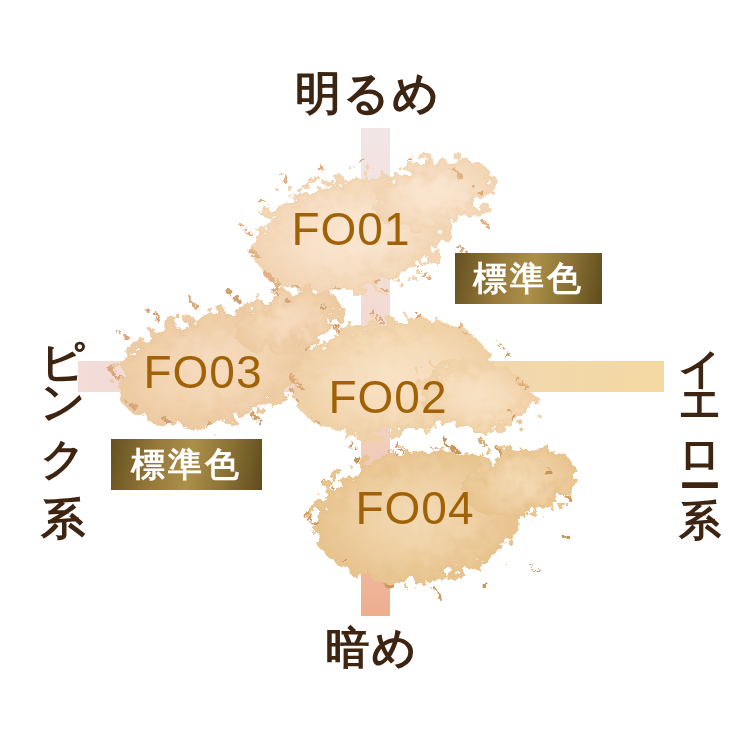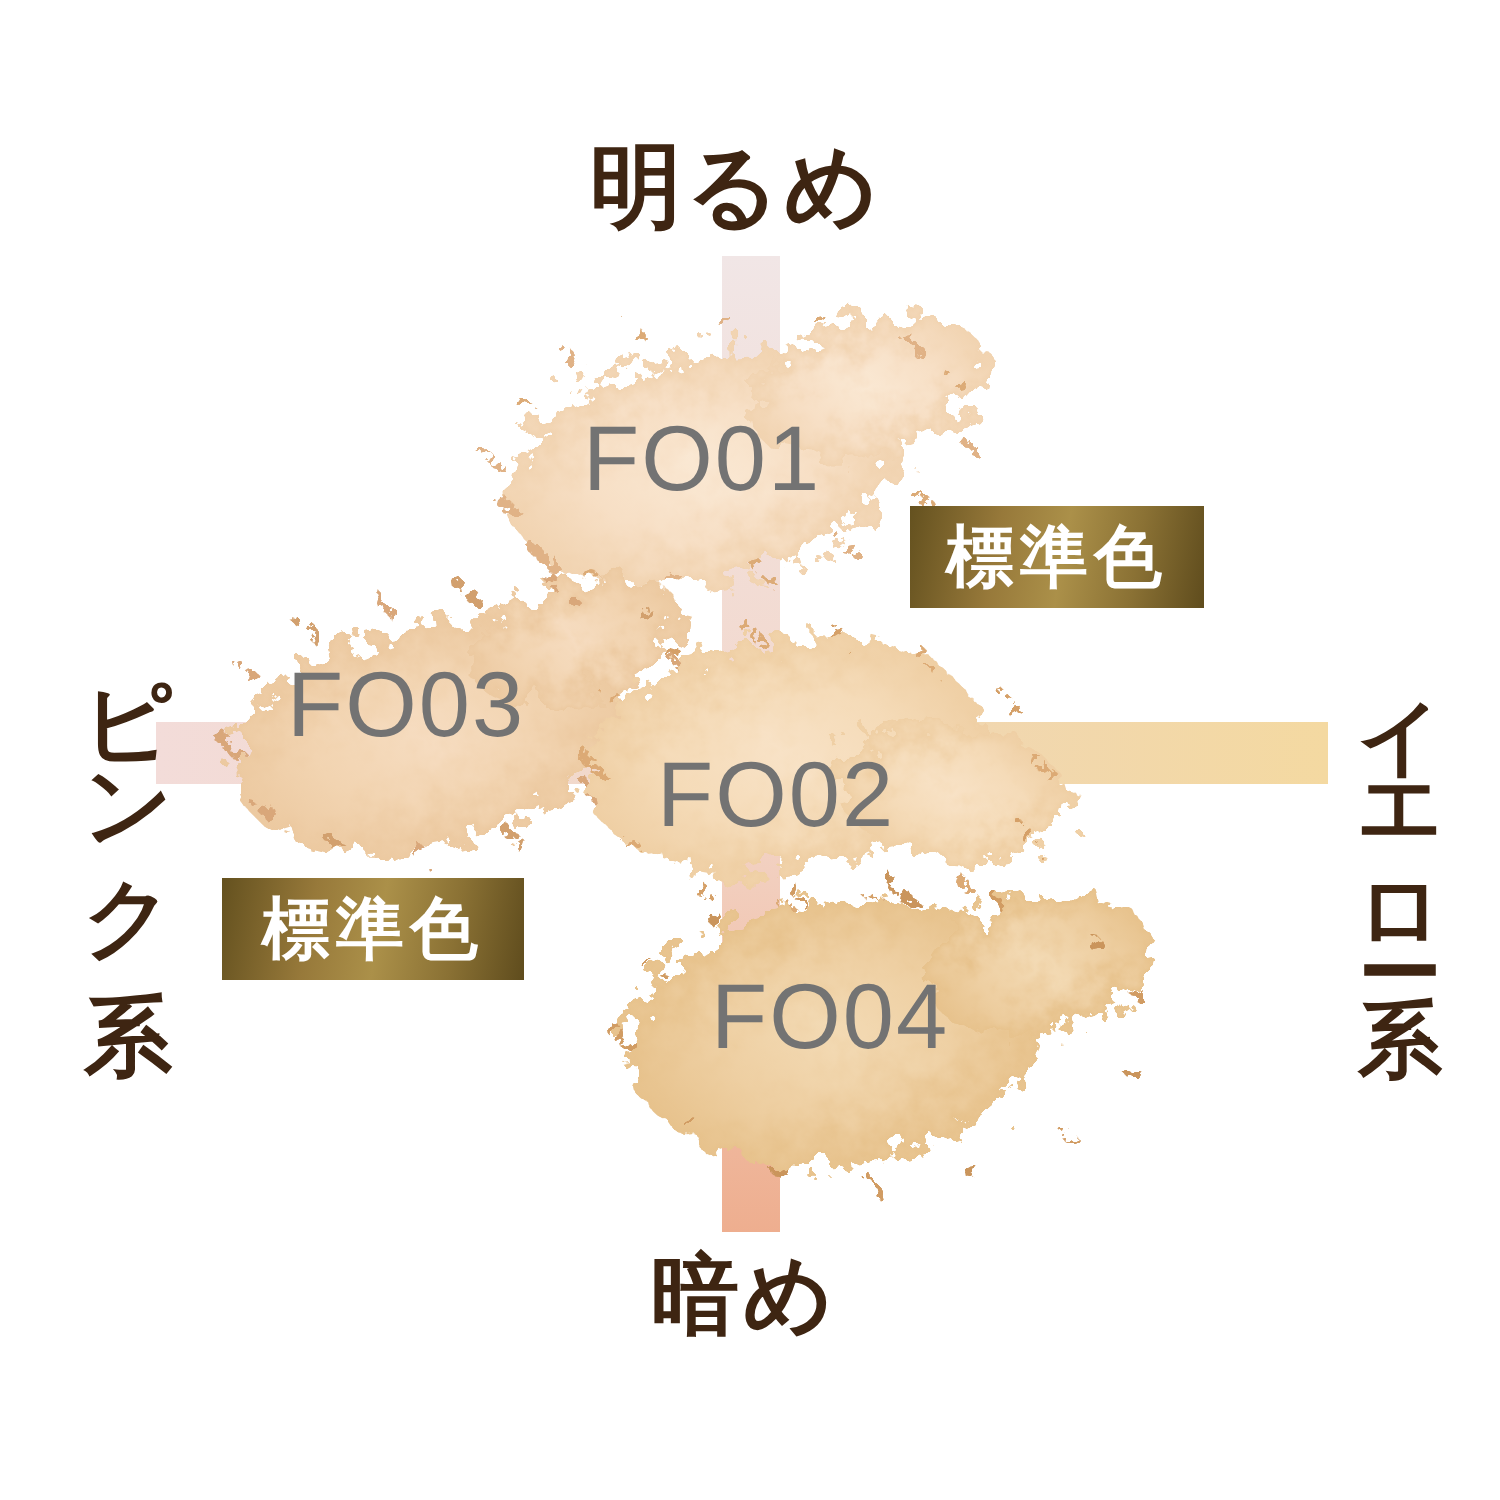--- a/index.html
+++ b/index.html
@@ -31,26 +31,26 @@
   .sw-fo02 { left: 268px; top: 292px; width: 276px; height: 186px; }
   .sw-fo04 { left: 290px; top: 420px; width: 296px; height: 196px; }
   .swatch svg { display: block; width: 100%; height: 100%; }
 
   
   .shade-label {
     position: absolute;
     transform: translate(-50%, -50%);
     font-size: 46px;
     letter-spacing: 1px;
-    color: #737373;
+    color: #a16207;
     font-weight: 400;
     white-space: nowrap;
   }
   .lab-fo01 { left: 351px; top: 229px; }
-  .lab-fo03 { left: 203px; top: 352px; }
+  .lab-fo03 { left: 203px; top: 372px; }
   .lab-fo02 { left: 388px; top: 397px; }
   .lab-fo04 { left: 415px; top: 508px; }
 
   
   .badge {
     position: absolute;
     display: flex; align-items: center; justify-content: center;
     color: #ffffff;
     font-size: 34px; font-weight: 700; letter-spacing: 3px;
     background: linear-gradient(100deg, #64511f 0%, #97793a 30%, #ab9049 52%, #8a7134 76%, #5f4c1d 100%);

